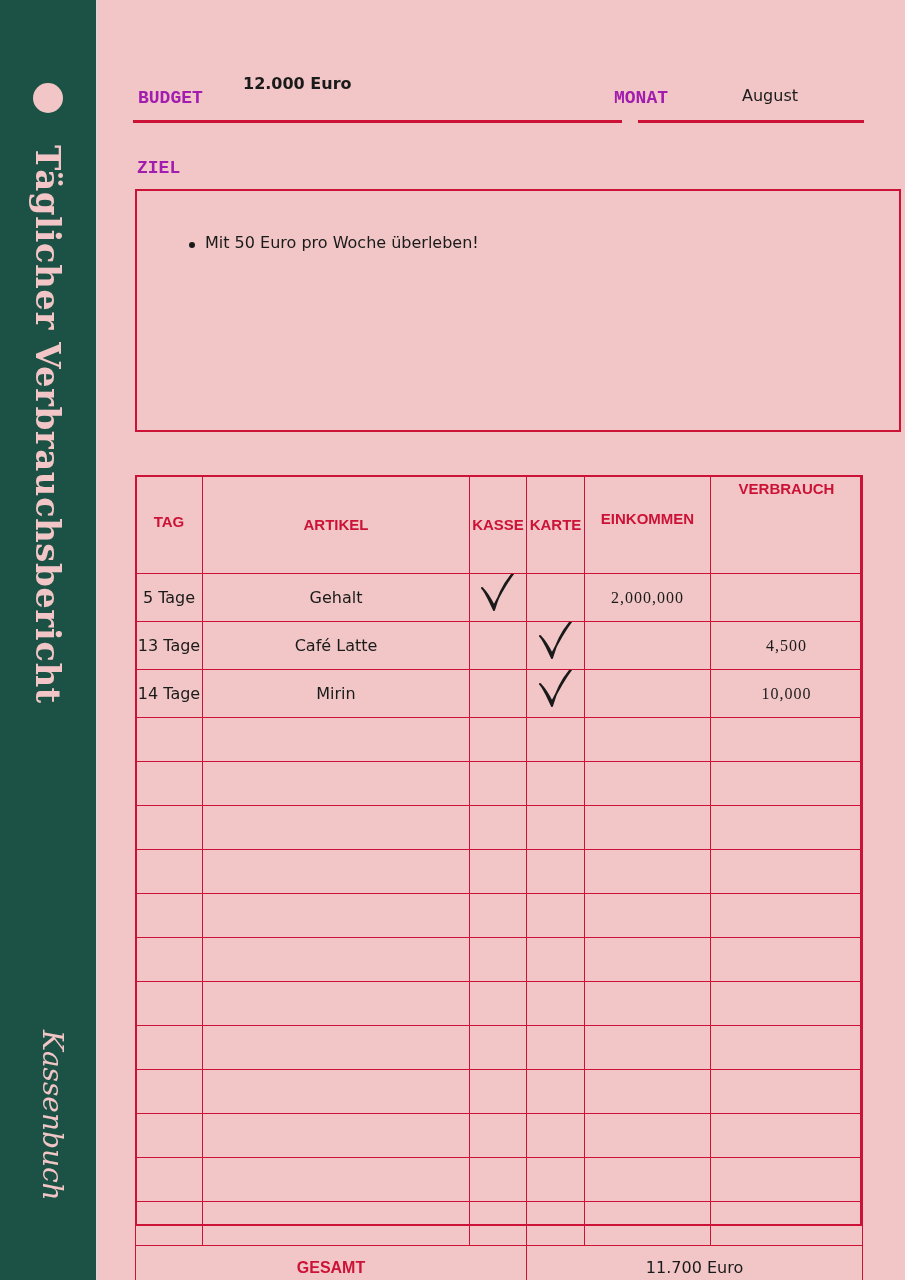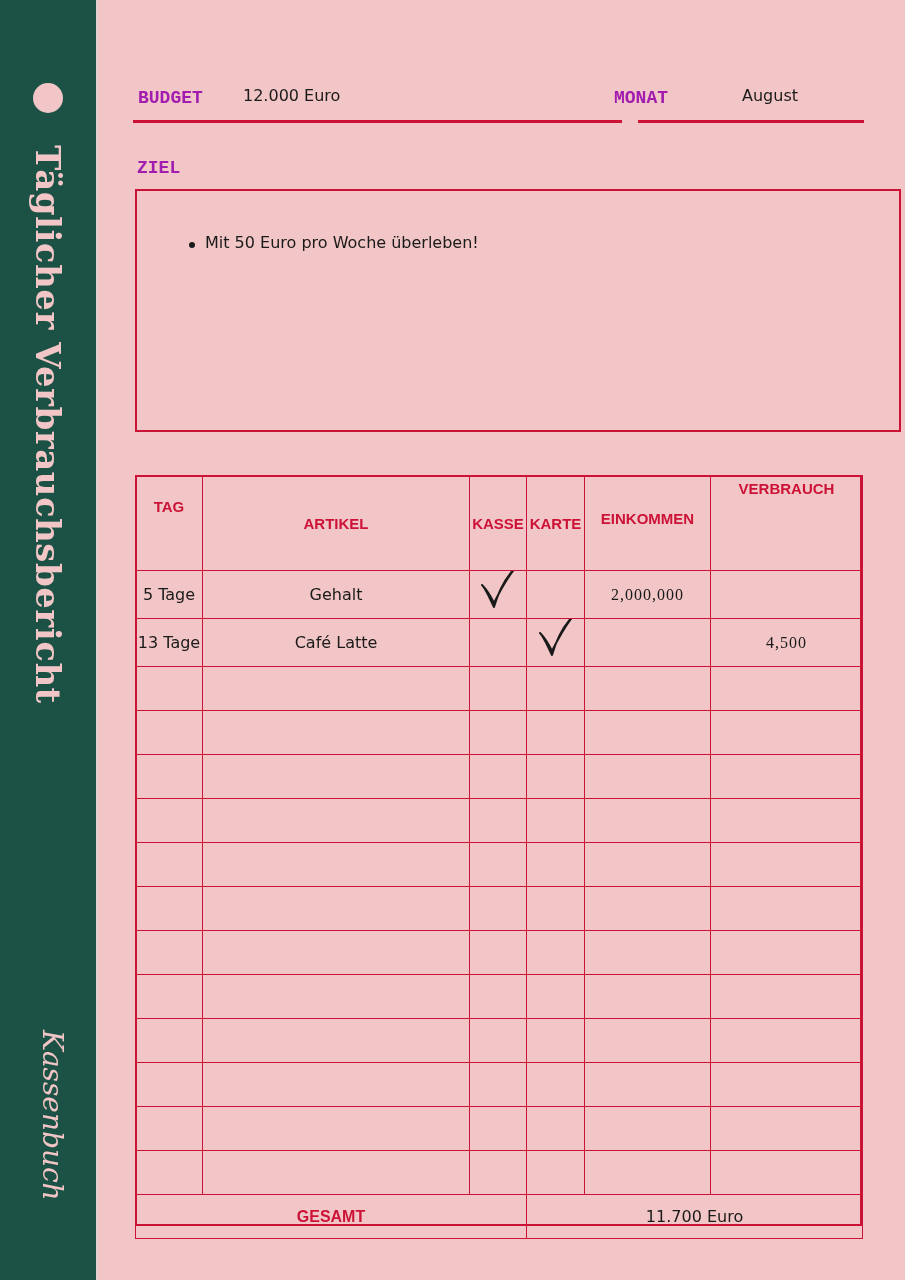--- a/index.html
+++ b/index.html
@@ -85,21 +85,21 @@
 </head>
 <body>
 
 <div class="spine"></div>
 <div class="spine-edge"></div>
 <div class="hole"></div>
 <div class="spine-title">Täglicher Verbrauchsbericht</div>
 <div class="spine-sub">Kassenbuch</div>
 
 <div class="label" style="left:138px; top:88px;">BUDGET</div>
-<div class="value" style="left:243px; top:86px;">12.000 Euro</div>
+<div class="value" style="left:243px; top:74px;font-weight:bold;">12.000 Euro</div>
 <div class="rule" style="left:133px; top:120px; width:489px;"></div>
 
 <div class="label" style="left:614px; top:88px;">MONAT</div>
 <div class="value" style="left:742px; top:86px;">August</div>
 <div class="rule" style="left:638px; top:120px; width:226px;"></div>
 
 <div class="label" style="left:137px; top:158px;">ZIEL</div>
 <div class="goal-box">
   <ul>
     <li>Mit 50 Euro pro Woche überleben!</li>
@@ -110,21 +110,21 @@
   <colgroup>
     <col style="width:67px">
       <col style="width:267px">
       <col style="width:57px">
     <col style="width:58px">
       <col style="width:126px">
       <col style="width:152px">
   </colgroup>
   <thead>
     <tr>
-      <th style="vertical-align:top; padding-top:22px;">TAG</th>
+      <th style="vertical-align:top; padding-top:37px;">TAG</th>
       <th>ARTIKEL</th>
       <th>KASSE</th>
       <th>KARTE</th>
       <th style="vertical-align:top; padding-top:34px;">EINKOMMEN</th>
       <th style="vertical-align:top; padding-top:4px;">VERBRAUCH</th>
     </tr>
   </thead>
   <tbody>
     <tr>
       <td class="tag">5 Tage</td>
@@ -148,20 +148,34 @@
         <span class="check">
           <svg width="40" height="48" viewBox="0 0 40 48">
               <path d="M4 20 C8 24 12 34 16 42 C20 28 28 12 38 2 C28 14 22 26 16 38 C12 30 8 24 4 20 Z" fill="#1a1a1a" stroke="#1a1a1a" stroke-width="2" stroke-linejoin="round"></path>
             </svg>
         </span>
       </td>
       <td class="num"></td>
       <td class="num">4,500</td>
     </tr>
     <tr>
+      <td class="tag">14 Tage</td>
+      <td>Mirin</td>
+      <td></td>
+      <td>
+        <span class="check">
+          <svg width="40" height="48" viewBox="0 0 40 48">
+              <path d="M4 20 C8 24 12 34 16 42 C20 28 28 12 38 2 C28 14 22 26 16 38 C12 30 8 24 4 20 Z" fill="#1a1a1a" stroke="#1a1a1a" stroke-width="2" stroke-linejoin="round"></path>
+            </svg>
+        </span>
+      </td>
+      <td class="num"></td>
+      <td class="num">10,000</td>
+    </tr>
+    <tr>
         <td></td>
         <td></td>
         <td></td>
         <td></td>
         <td></td>
         <td></td>
       </tr>
     <tr>
         <td></td>
         <td></td>

